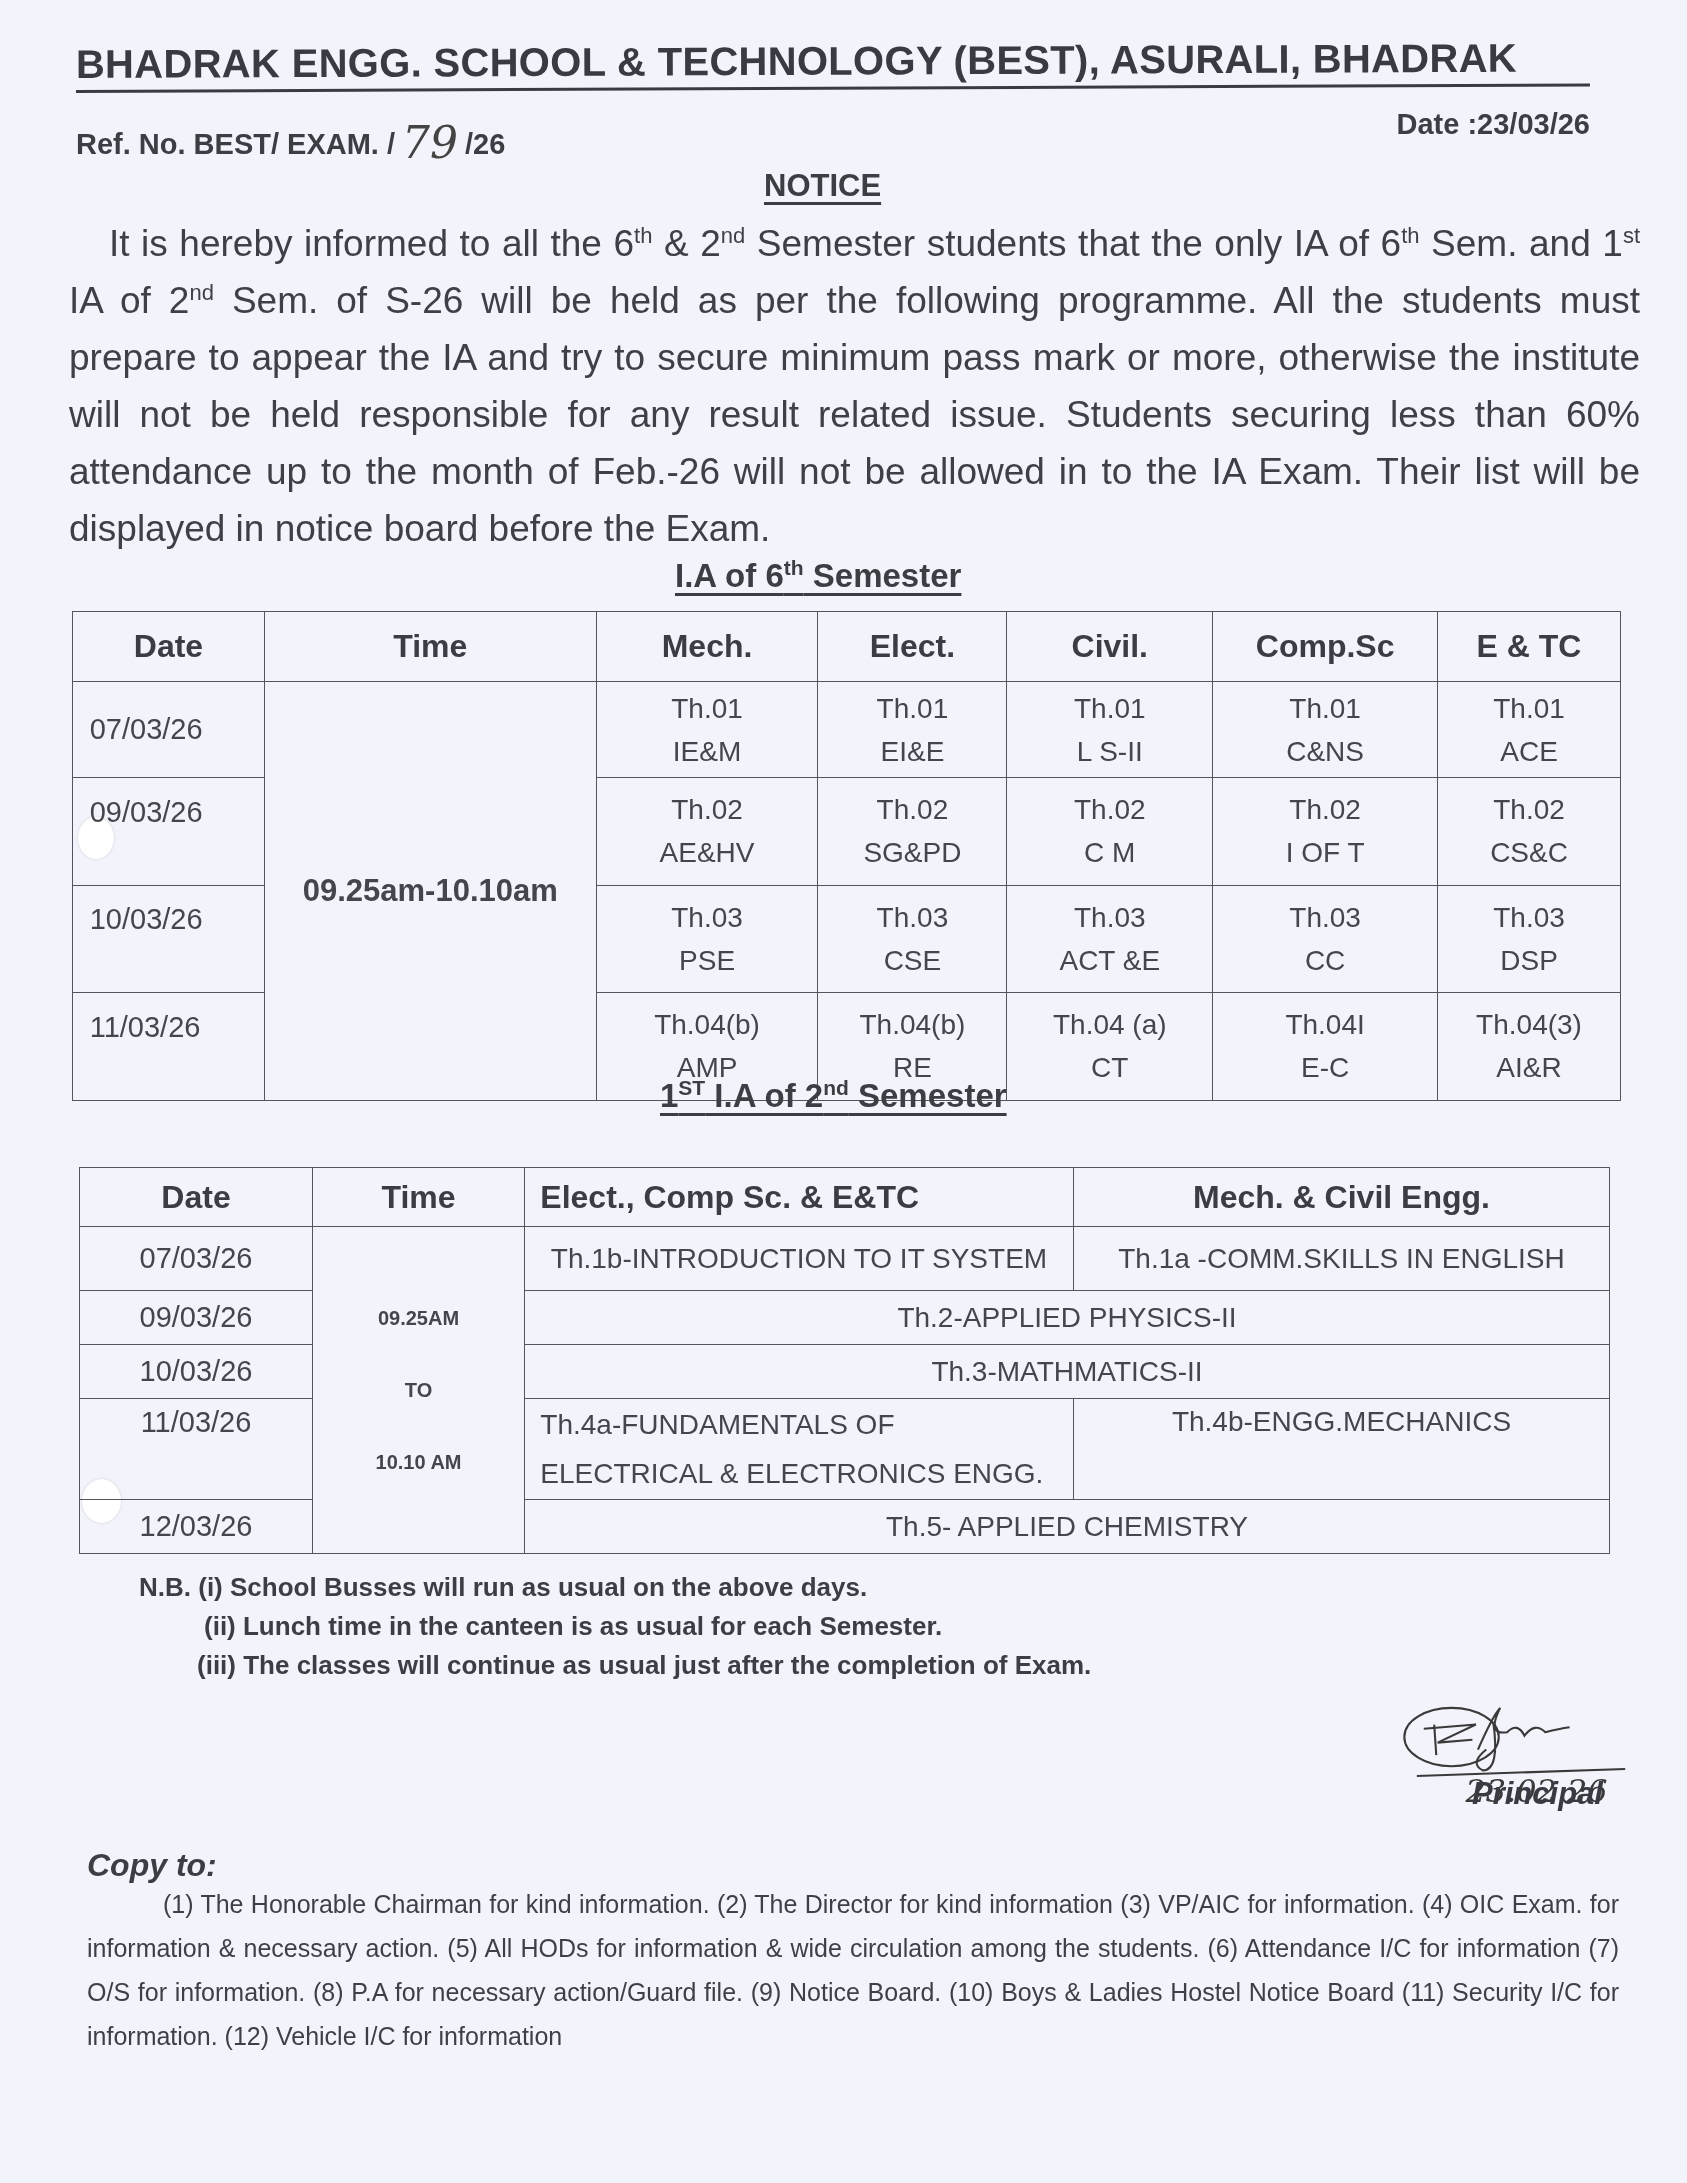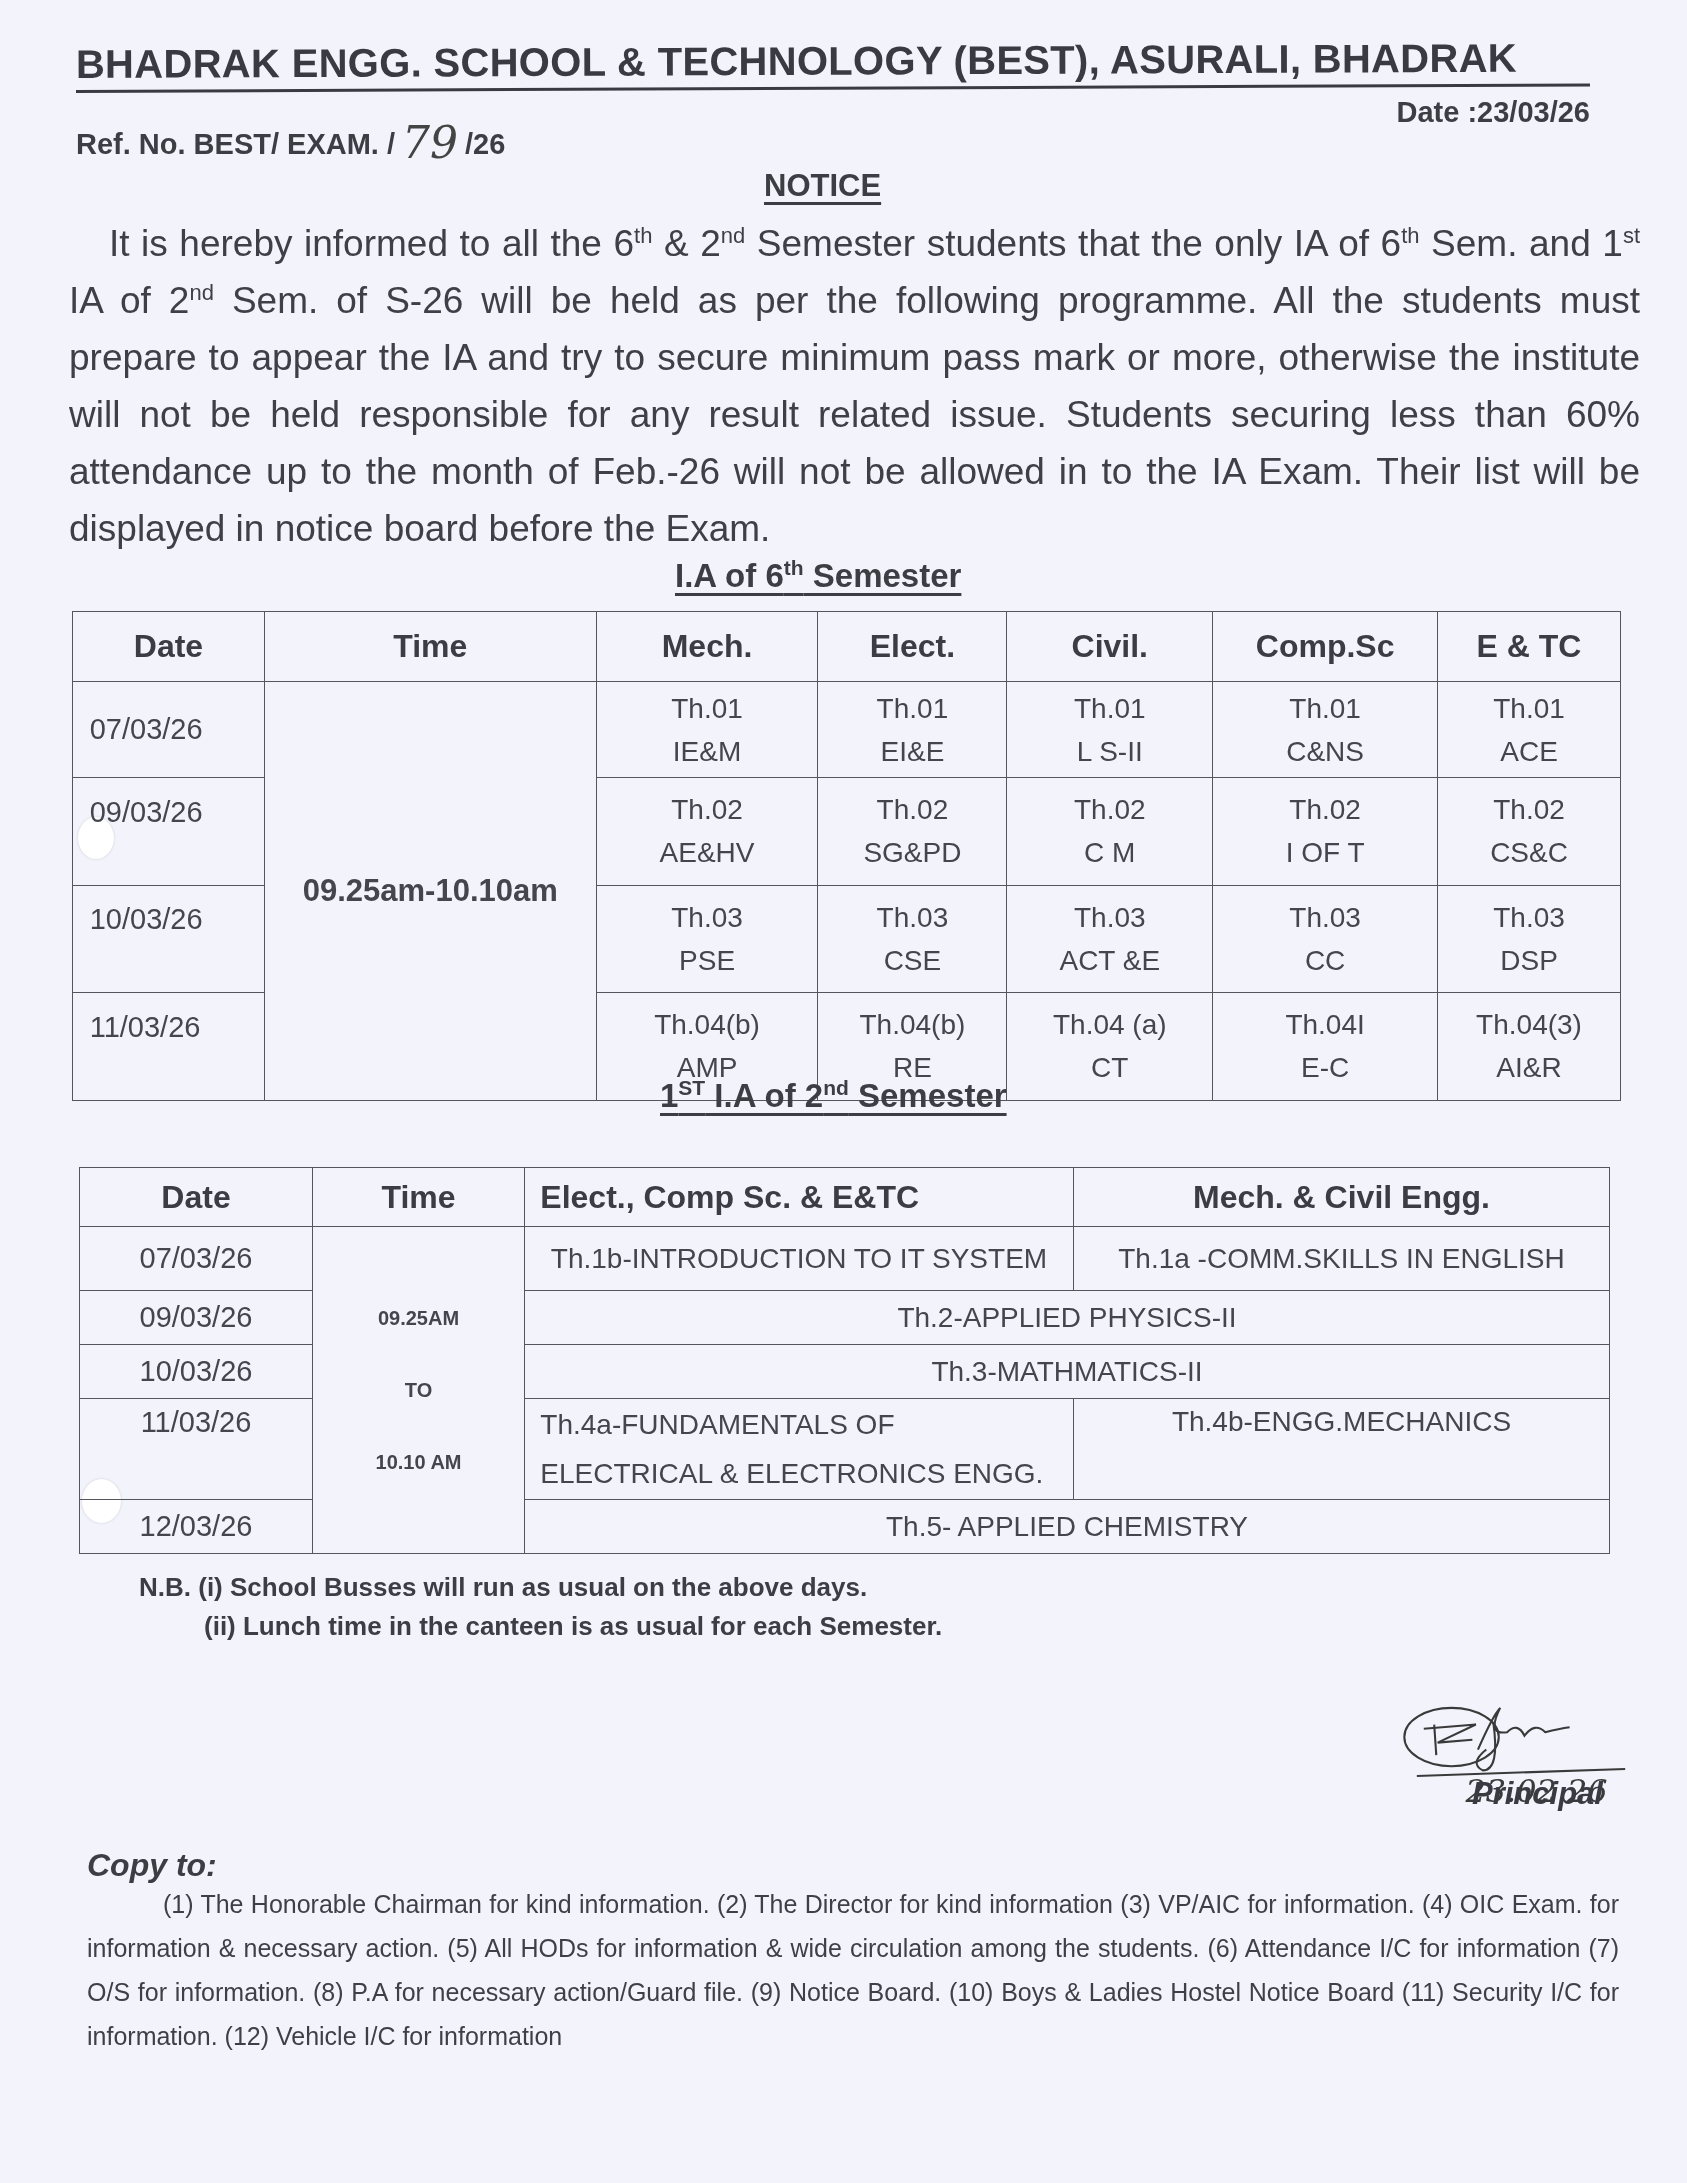--- a/index.html
+++ b/index.html
@@ -14,21 +14,21 @@
   .dot { position: absolute; border-radius: 50%; background: #fff; box-shadow: 0 0 2.8px rgba(0,0,0,0.15); }
 
   .inst-title {
     position: absolute; left: 76px; top: 42px; width: 1514px;
     font-size: 40px; font-weight: bold; color: #3a3a42; letter-spacing: 0.3px;
     border-bottom: 3.5px solid #3a3a42; padding-bottom: 2.8px; white-space: nowrap;
     transform: rotate(-0.25deg); transform-origin: left bottom;
   }
   .ref { position: absolute; left: 76px; top: 117px; font-size: 29px; font-weight: bold; white-space: nowrap; }
   .ref .hand { font-family: "DejaVu Serif", serif; font-weight: normal; font-size: 44px; color: #444; margin: 0 7px; font-style: italic; vertical-align: -4.2px; }
-  .date { position: absolute; right: 97px; top: 96px; font-size: 29px; font-weight: bold; white-space: nowrap; }
+  .date { position: absolute; right: 97px; top: 108px; font-size: 29px; font-weight: bold; white-space: nowrap; }
 
   .notice-head { position: absolute; left: 764px; top: 168px; font-size: 31px; font-weight: bold; text-decoration: underline; text-decoration-thickness: 2.8px; text-underline-offset: 5.6px; }
 
   .para {
     position: absolute; left: 69px; top: 215px; width: 1571px;
     font-size: 37px; line-height: 57px; text-align: justify; color: #3f3f47;
     text-indent: 40px;
   }
   .para sup { font-size: 22px; line-height: 0; }
 
@@ -255,20 +255,21 @@
       <tr>
         <td class="date">12/03/26</td>
         <td colspan="2">Th.5- APPLIED CHEMISTRY</td>
       </tr>
     </tbody>
   </table>
 
   <div class="nb">
     <div><span>N.B.</span>&nbsp;<span>(i)  School Busses will run as usual on the above days.</span></div>
     <div style="padding-left:65px;">(ii) Lunch time in the canteen is as usual for each Semester.</div>
+    <div style="padding-left:58px;">(iii) The classes will continue as usual just after the completion of Exam.</div>
   </div>
 
   <svg class="sig" viewBox="0 0 360 180">
     <ellipse cx="80" cy="62" rx="68" ry="42" fill="none" stroke="#3a3a3a" stroke-width="3"></ellipse>
     <path d="M40 50 L115 44 L60 70 L110 66" fill="none" stroke="#3a3a3a" stroke-width="3"></path>
     <path d="M55 44 L58 88" fill="none" stroke="#3a3a3a" stroke-width="3"></path>
     <path d="M118 80 Q140 30 150 20 Q130 60 160 55 Q175 40 185 60 Q200 40 215 55 Q235 50 250 48" fill="none" stroke="#3a3a3a" stroke-width="3"></path>
     <path d="M140 40 Q150 110 125 110 Q105 100 130 80" fill="none" stroke="#3a3a3a" stroke-width="3"></path>
     <path d="M30 118 L330 108" fill="none" stroke="#3a3a3a" stroke-width="3"></path>
     <text x="100" y="155" font-family="DejaVu Serif, serif" font-size="46" fill="#3a3a3a" font-style="italic">23.02.26</text>

